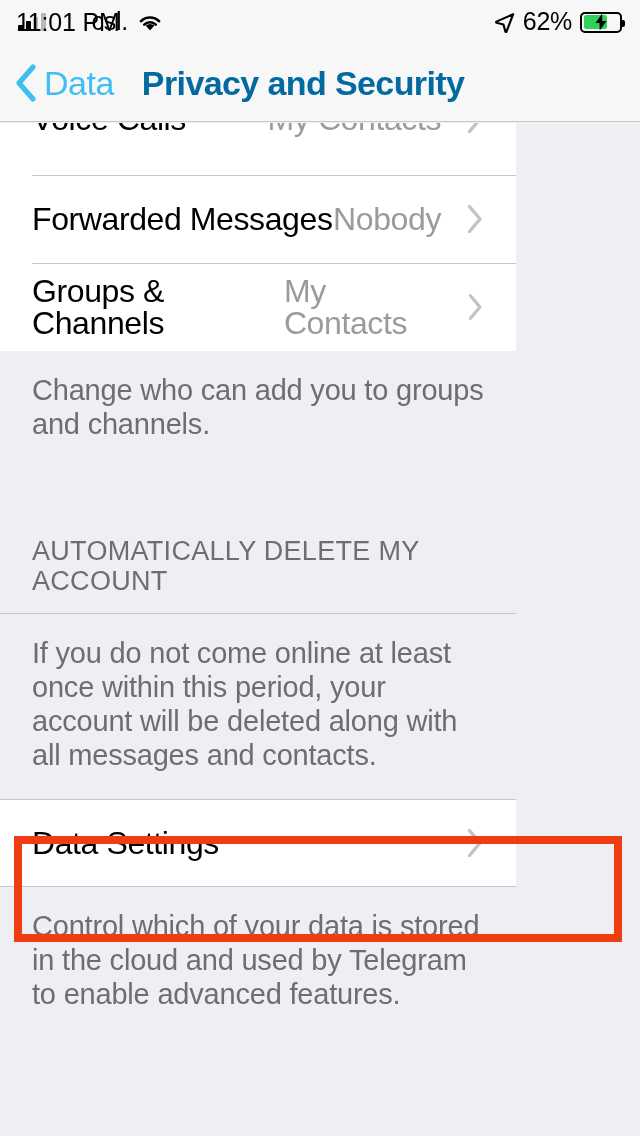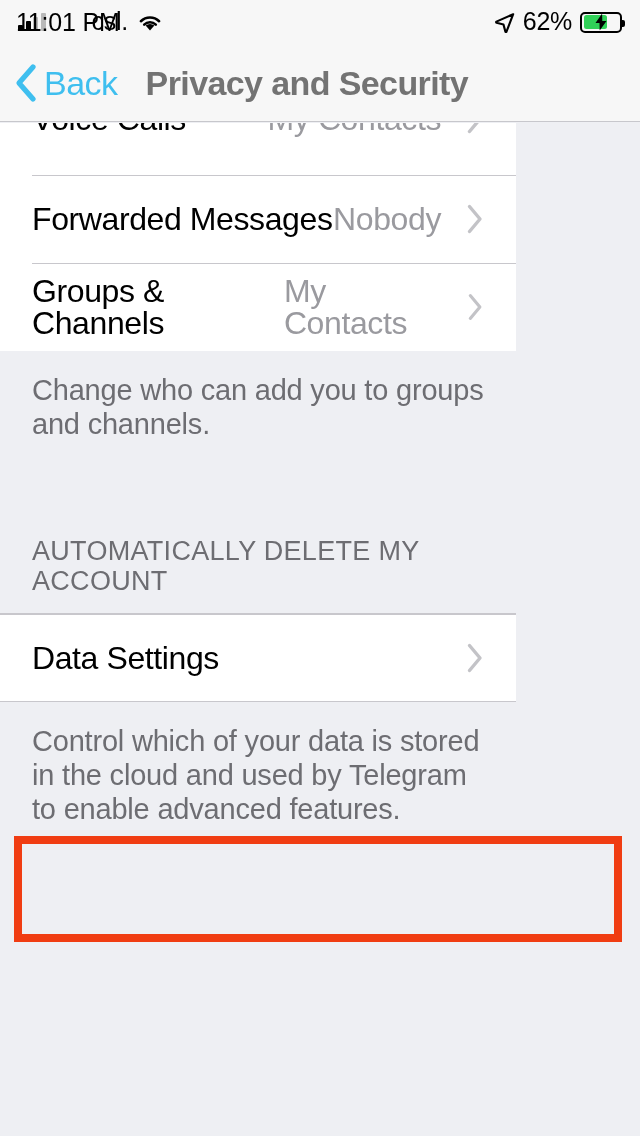--- a/index.html
+++ b/index.html
@@ -140,21 +140,21 @@
   .back-chevron { width: 24px; height: 40px; display: block; }
   .back-label {
     font-size: 34px;
     color: #3fbfef;
     letter-spacing: -0.5px;
     line-height: 1;
   }
   .nav-title {
     font-size: 34px;
     font-weight: bold;
-    color: #737373;
+    color: #0369a1;
     letter-spacing: -0.6px;
     line-height: 1;
     margin-left: 28px;
   }
 
   
   .content {
     position: absolute;
     top: 123px; left: 0;
     width: 516px;
@@ -286,21 +286,21 @@
       </svg>
     </div>
   </div>
 </div>
 
 <div class="nav-bar">
   <div class="back-btn">
     <svg class="back-chevron" viewBox="0 0 24 40">
       <path d="M19 4 L5 20 L19 36" fill="none" stroke="#3fbfef" stroke-width="5.2" stroke-linecap="round" stroke-linejoin="round"></path>
     </svg>
-    <span class="back-label" style="color: rgb(63, 191, 239);">Back</span>
+    <span class="back-label" style="color: rgb(63, 191, 239);">Data</span>
   </div>
   <div class="nav-title">Privacy and Security</div>
 </div>
 
 <div class="content">
 
   <div class="group-white">
 
     <div class="row row-clipped">
       <span class="row-label">Voice Calls</span>
@@ -333,20 +333,21 @@
     </div>
   </div>
 
   <div class="footer-note">Change who can add you to groups and channels.</div>
 
   <div class="spacer-gray"></div>
 
   <div class="section-header">AUTOMATICALLY DELETE MY ACCOUNT</div>
 
 
+  <div class="footer-note">If you do not come online at least once within this period, your account will be deleted along with all messages and contacts.</div>
 
   <div class="group-white">
     <div class="row row-topline row-botline">
       <span class="row-label">Data Settings</span>
       <div class="row-right">
         <svg class="chev" viewBox="0 0 17 30">
           <path d="M2.5 2.5 L13 15 L2.5 27.5" fill="none" stroke="#c3c3c7" stroke-width="3.4" stroke-linecap="round" stroke-linejoin="round"></path>
         </svg>
       </div>
     </div>

